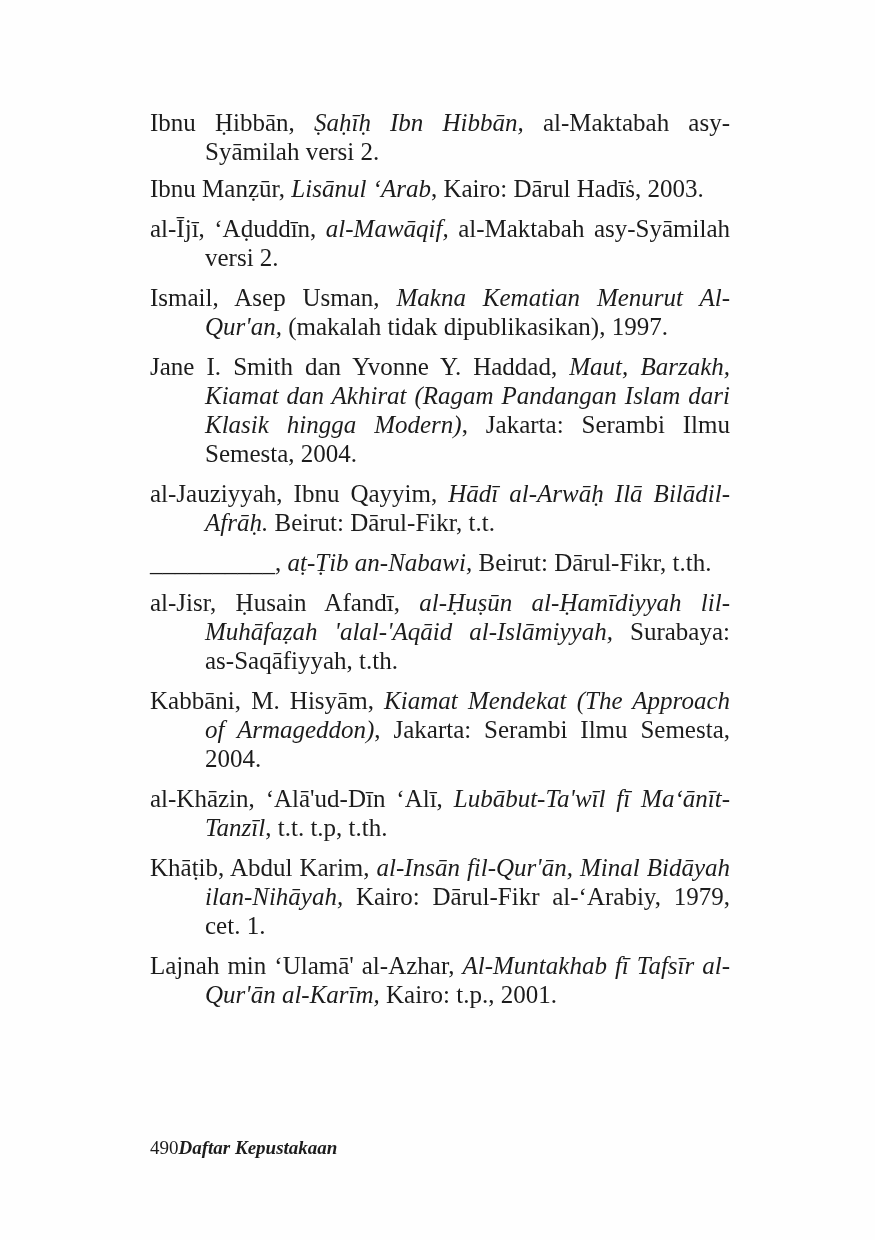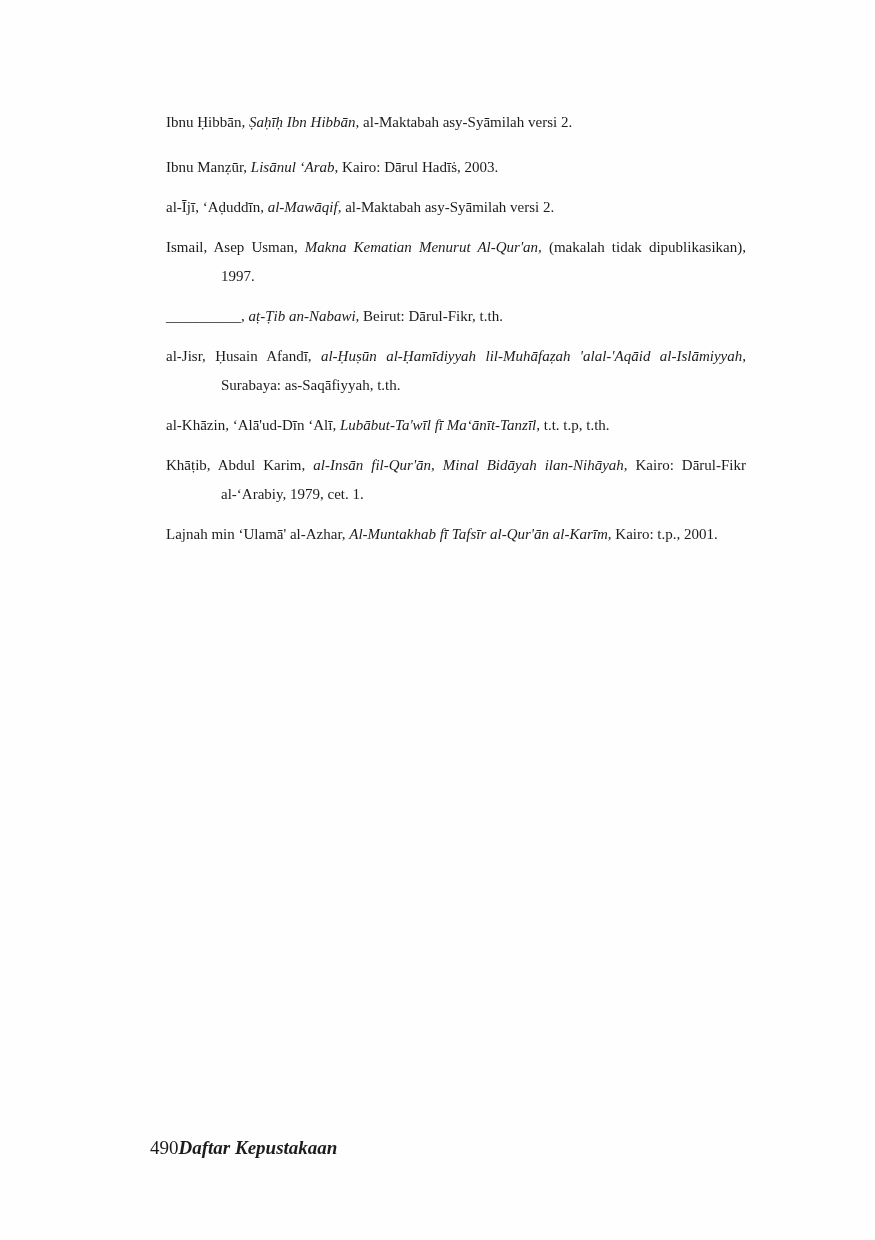--- a/index.html
+++ b/index.html
@@ -11,37 +11,37 @@
     position: relative;
     width: 875px;
     height: 1240px;
     background: var(--page-bg, #fefefe);
     color: var(--text-color, #1c1c1c);
     font-family: "Liberation Serif", "DejaVu Serif", serif;
     overflow: hidden;
   }
   .bibliography {
     position: absolute;
-    left: 166px;
+    left: 150px;
     top: 108px;
     width: 580px;
-    font-size: 15px;
+    font-size: 25px;
     line-height: 29px;
     text-align: justify;
   }
   .entry {
     margin: 0;
     padding-left: 55px;
     text-indent: -55px;
   }
   .entry + .entry {
     margin-top: 11px;
   }
   .entry.tight {
-    margin-top: 16px;
+    margin-top: 8px;
   }
   .entry em {
     font-style: italic;
   }
   .page-footer {
     position: absolute;
     left: 150px;
     width: 580px;
     top: 1136px;
     display: flex;
@@ -57,22 +57,25 @@
 </head>
 <body>
 
 <div class="page" style="--page-bg: #fefefe; --text-color: #1c1c1c;">
 
   <main class="bibliography">
       <p class="entry"><span>Ibnu Ḥibbān, </span><em>Ṣaḥīḥ Ibn Hibbān,</em><span> al-Maktabah asy-Syāmilah versi 2.</span></p>
       <p class="entry tight"><span>Ibnu Manẓūr, </span><em>Lisānul ‘Arab</em><span>, Kairo: Dārul Hadīṡ, 2003.</span></p>
       <p class="entry"><span>al-Ījī, ‘Aḍuddīn, </span><em>al-Mawāqif,</em><span> al-Maktabah asy-Syāmilah versi 2.</span></p>
       <p class="entry"><span>Ismail, Asep Usman, </span><em>Makna Kematian Menurut Al-Qur'an,</em><span> (makalah tidak dipublikasikan), 1997.</span></p>
+      <p class="entry"><span>Jane I. Smith dan Yvonne Y. Haddad, </span><em>Maut, Barzakh, Kiamat dan Akhirat (Ragam Pandangan Islam dari Klasik hingga Modern)</em><span>, Jakarta: Serambi Ilmu Semesta, 2004.</span></p>
+      <p class="entry"><span>al-Jauziyyah, Ibnu Qayyim, </span><em>Hādī al-Arwāḥ Ilā Bilādil-Afrāḥ.</em><span> Beirut: Dārul-Fikr, t.t.</span></p>
       <p class="entry"><span>__________, </span><em>aṭ-Ṭib an-Nabawi,</em><span> Beirut: Dārul-Fikr, t.th.</span></p>
       <p class="entry"><span>al-Jisr, Ḥusain Afandī, </span><em>al-Ḥuṣūn al-Ḥamīdiyyah lil-Muhāfaẓah 'alal-'Aqāid al-Islāmiyyah,</em><span> Surabaya: as-Saqāfiyyah, t.th.</span></p>
+      <p class="entry"><span>Kabbāni, M. Hisyām, </span><em>Kiamat Mendekat (The Approach of Armageddon)</em><span>, Jakarta: Serambi Ilmu Semesta, 2004.</span></p>
       <p class="entry"><span>al-Khāzin, ‘Alā'ud-Dīn ‘Alī, </span><em>Lubābut-Ta'wīl fī Ma‘ānīt-Tanzīl</em><span>, t.t. t.p, t.th.</span></p>
       <p class="entry"><span>Khāṭib, Abdul Karim, </span><em>al-Insān fil-Qur'ān, Minal Bidāyah ilan-Nihāyah,</em><span> Kairo: Dārul-Fikr al-‘Arabiy, 1979, cet. 1.</span></p>
       <p class="entry"><span>Lajnah min ‘Ulamā' al-Azhar, </span><em>Al-Muntakhab fī Tafsīr al-Qur'ān al-Karīm,</em><span> Kairo: t.p., 2001.</span></p>
     </main>
 
   <footer class="page-footer">
     <span class="page-number">490</span>
     <span class="running-title">Daftar Kepustakaan</span>
   </footer>
 

